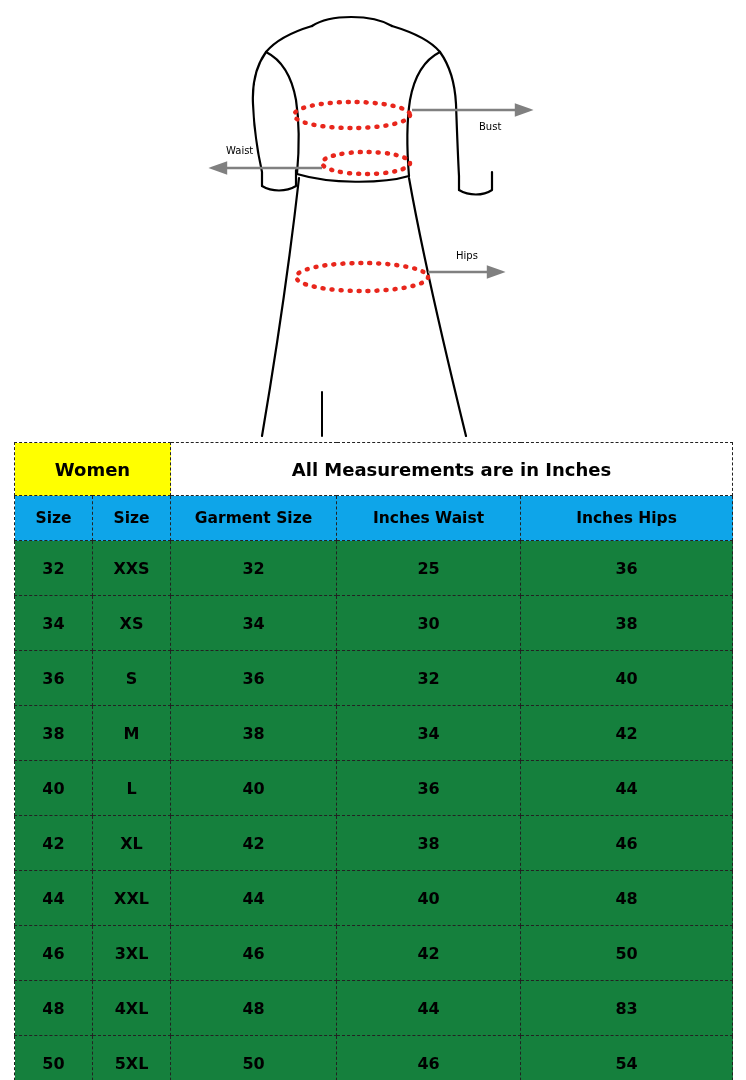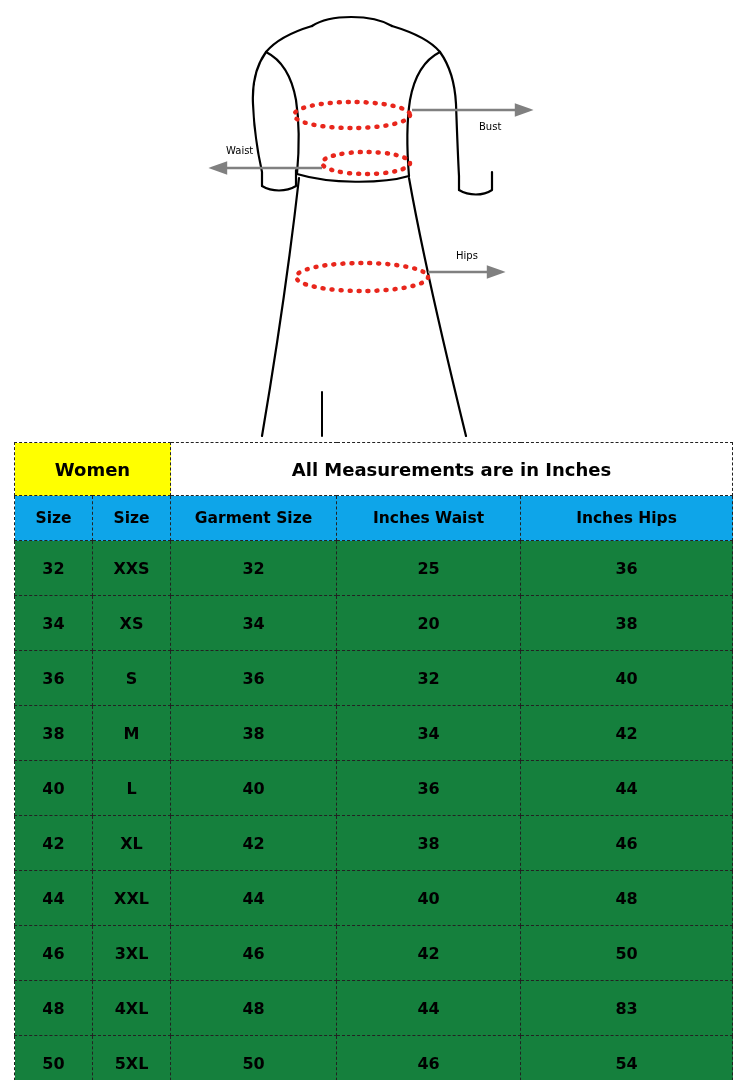--- a/index.html
+++ b/index.html
@@ -178,21 +178,21 @@
         <td>32</td>
         <td>XXS</td>
         <td>32</td>
         <td>25</td>
         <td>36</td>
       </tr>
       <tr class="data-row">
         <td>34</td>
         <td>XS</td>
         <td>34</td>
-        <td>20</td>
+        <td>30</td>
         <td>38</td>
       </tr>
       <tr class="data-row">
         <td>36</td>
         <td>S</td>
         <td>36</td>
         <td>32</td>
         <td>40</td>
       </tr>
       <tr class="data-row">

